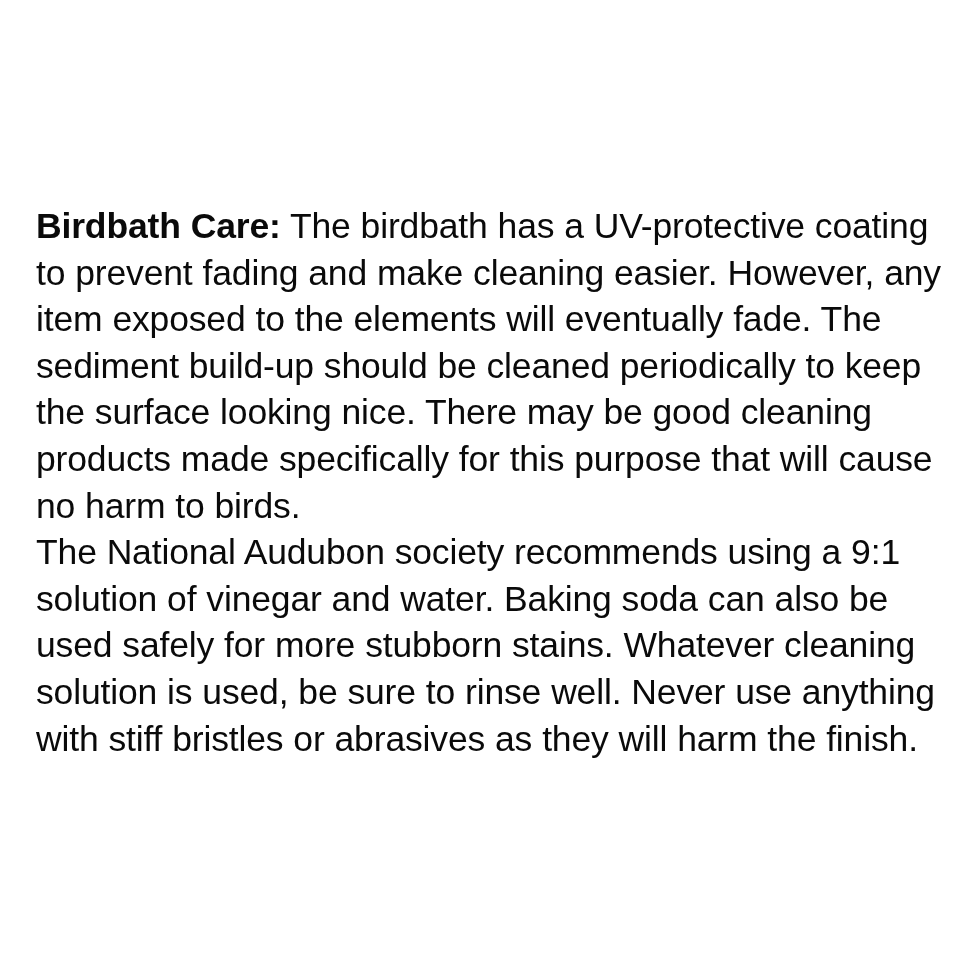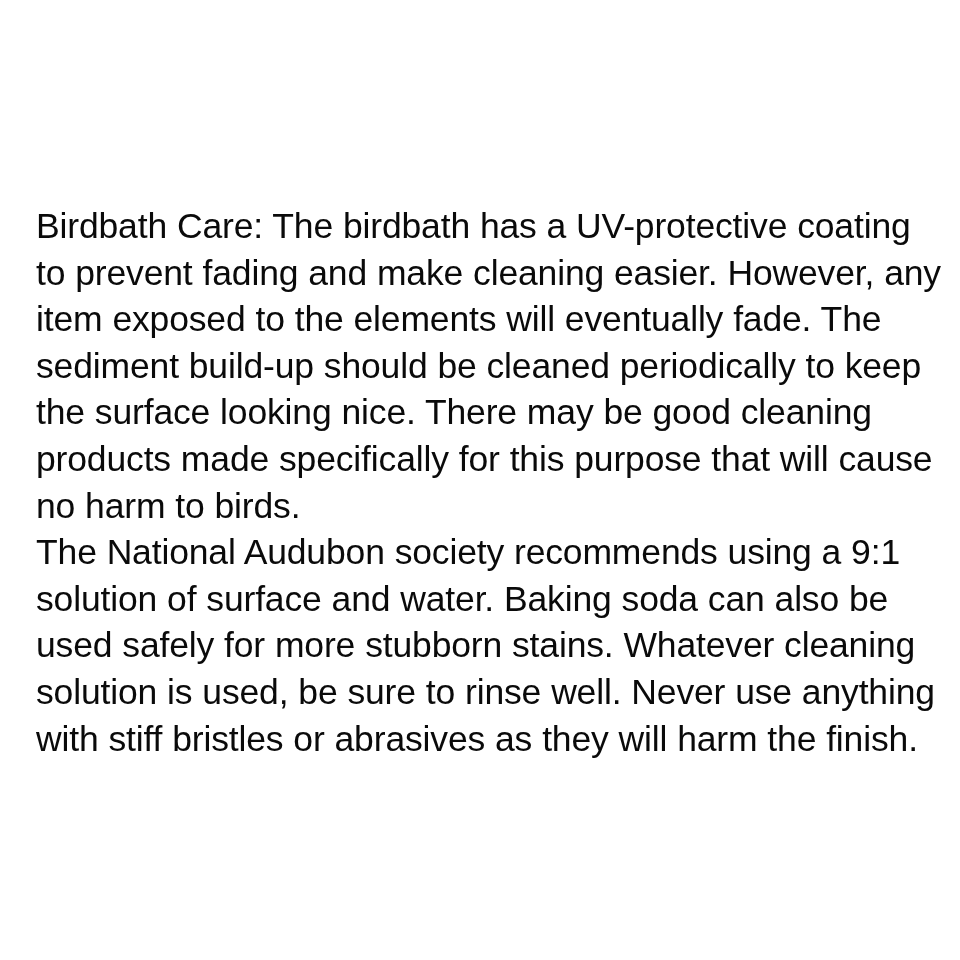--- a/index.html
+++ b/index.html
@@ -33,29 +33,29 @@
     -webkit-font-smoothing: antialiased;
   }
   .care-paragraph {
     margin: 0;
     padding: 0;
   }
   .care-paragraph + .care-paragraph {
     margin-top: 0;
   }
   .lead-label {
-    font-weight: normal;
+    font-weight: bold;
   }
 </style>
 </head>
 <body>
 
 <div id="page">
 
   <div class="care-text-block">
 
     <p class="care-paragraph"><span class="lead-label">Birdbath Care:</span><span> The birdbath has a UV-protective coating to prevent fading and make cleaning easier. However, any item exposed to the elements will eventually fade. The sediment build-up should be cleaned periodically to keep the surface looking nice. There may be good cleaning products made specifically for this purpose that will cause no harm to birds.</span></p>
 
-    <p class="care-paragraph"><span>The National Audubon society recommends using a 9:1 solution of surface and water. Baking soda can also be used safely for more stubborn stains. Whatever cleaning solution is used, be sure to rinse well. Never use anything with stiff bristles or abrasives as they will harm the finish.</span></p>
+    <p class="care-paragraph"><span>The National Audubon society recommends using a 9:1 solution of vinegar and water. Baking soda can also be used safely for more stubborn stains. Whatever cleaning solution is used, be sure to rinse well. Never use anything with stiff bristles or abrasives as they will harm the finish.</span></p>
 
   </div>
 
 </div>
 
 </body></html>

